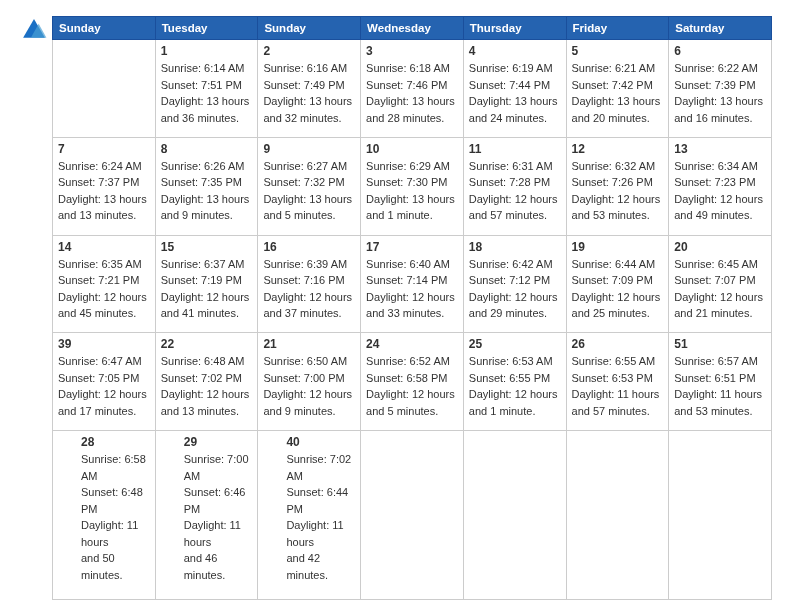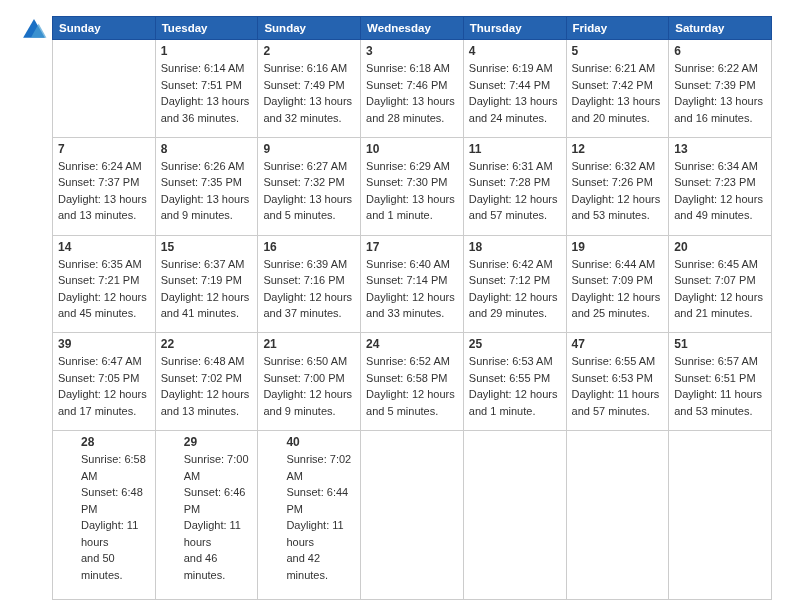--- a/index.html
+++ b/index.html
@@ -230,21 +230,21 @@
           </td>
           <td>
             <span class="day-num">24</span>
             <div class="day-info">Sunrise: 6:52 AM<br>Sunset: 6:58 PM<br>Daylight: 12 hours<br>and 5 minutes.</div>
           </td>
           <td>
             <span class="day-num">25</span>
             <div class="day-info">Sunrise: 6:53 AM<br>Sunset: 6:55 PM<br>Daylight: 12 hours<br>and 1 minute.</div>
           </td>
           <td>
-            <span class="day-num">47</span>
+            <span class="day-num">26</span>
             <div class="day-info">Sunrise: 6:55 AM<br>Sunset: 6:53 PM<br>Daylight: 11 hours<br>and 57 minutes.</div>
           </td>
           <td>
             <span class="day-num">51</span>
             <div class="day-info">Sunrise: 6:57 AM<br>Sunset: 6:51 PM<br>Daylight: 11 hours<br>and 53 minutes.</div>
           </td>
         </tr>
         <tr class="last-row">
           <td>
             <span class="day-num">28</span>

